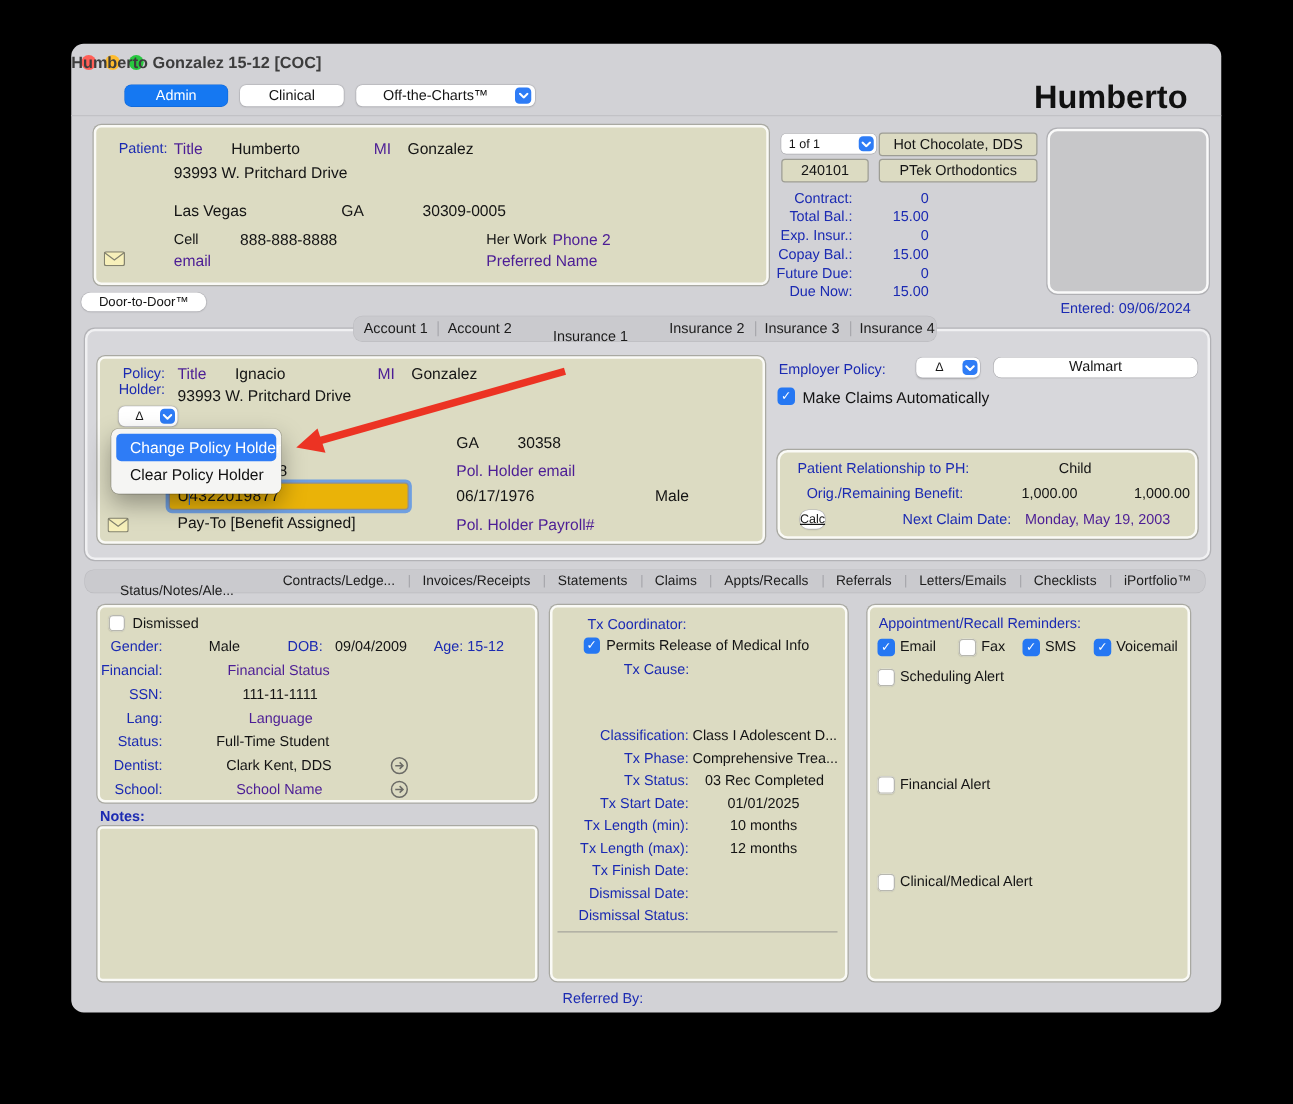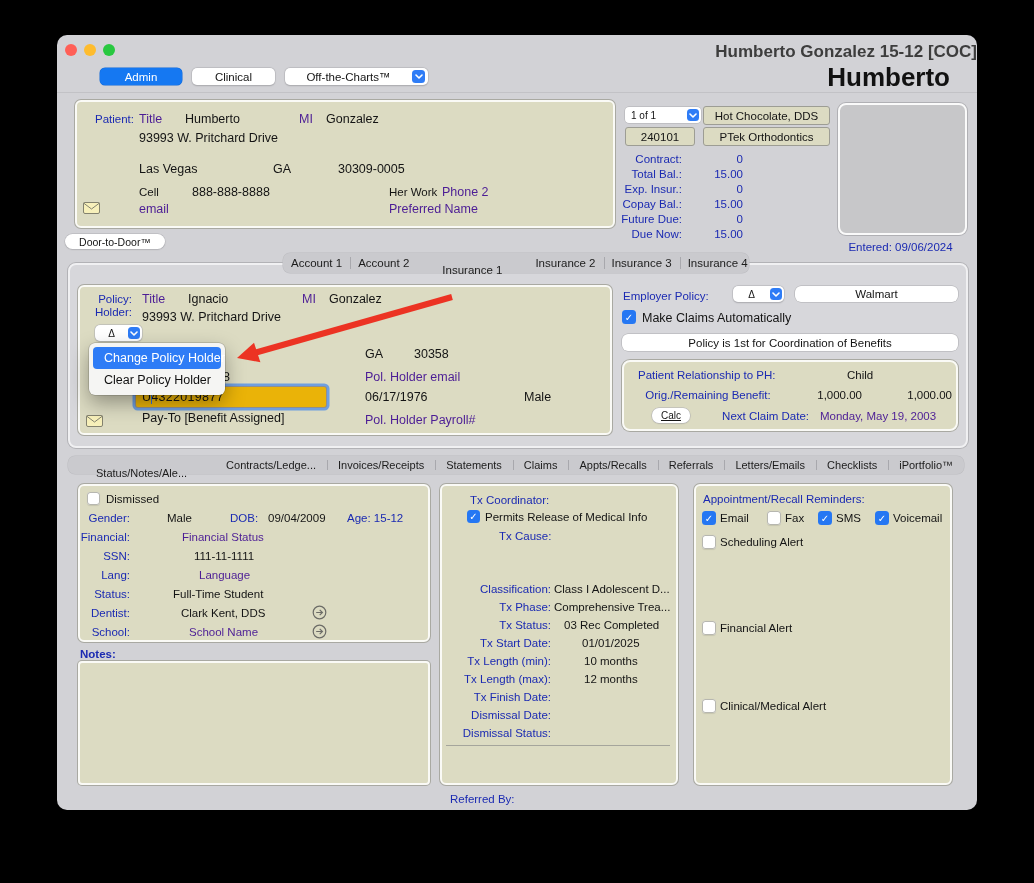--- a/index.html
+++ b/index.html
@@ -3,22 +3,22 @@
 <meta charset="utf-8">
 <style>
   html,body{margin:0;padding:0;}
   body{width:1034px;height:883px;background:#000;position:relative;overflow:hidden;
        font-family:"Liberation Sans","DejaVu Sans",sans-serif;color:#141414;
        -webkit-font-smoothing:antialiased;}
   .abs{position:absolute;}
   #window{position:absolute;left:57px;top:35px;width:920px;height:775px;
           background:#d2d2d6;border-radius:10px;}
   .tl{width:12px;height:12px;border-radius:50%;position:absolute;top:9px;}
-  .titlebar-title{position:absolute;top:7px;left:0;right:0;text-align:right;
-          font-size:17px;font-weight:bold;color:#3d3d3d;}
+  .titlebar-title{position:absolute;top:7px;left:0;right:0;text-align:left;
+          font-size:13px;font-weight:bold;color:#3d3d3d;}
   .bigname{position:absolute;top:27px;right:27px;font-size:26px;font-weight:bold;color:#111;}
   .pill{position:absolute;height:17px;border-radius:5px;display:flex;align-items:center;
         justify-content:center;font-size:11.5px;background:#fff;
         box-shadow:0 0 0 0.5px #b3b3b8,0 0.5px 1.5px rgba(0,0,0,.22);cursor:default;}
   .pill.blue{background:#1578f2;color:#fff;box-shadow:0 0 0 0.5px #1068d8;}
   .chevbox{width:13px;height:13px;border-radius:3.5px;background:#2e7cf6;display:flex;
            align-items:center;justify-content:center;flex:0 0 auto;}
   .panel{position:absolute;background:#dcdbc2;border:2px solid #fafaf6;border-radius:6px;
          box-shadow:0 0 0 1px #a9a9a2;}
   .graypanel{position:absolute;background:#d7d7db;border:2px solid #f0f0f2;border-radius:8px;
@@ -200,29 +200,28 @@
         <svg width="8" height="5" viewBox="0 0 8 5">
           <polyline points="1,1 4,4 7,1" fill="none" stroke="#fff" stroke-width="1.6" stroke-linecap="round" stroke-linejoin="round"></polyline>
         </svg>
       </span>
   </div>
   <div class="white-field" style="left:738px;top:251px;width:163px;height:16px;border-radius:6px;z-index:2;">Walmart</div>
 
   <span class="cb on" style="left:565px;top:275px;z-index:2;"></span>
   <span class="abs t125" style="left:585px;top:276px;z-index:2;">Make Claims Automatically</span>
 
-  <div class="white-field" style="left:565px;top:299px;width:336px;height:17px;border-radius:6px;z-index:2;">Policy is 1st for Coordination of Benefits</div>
 
   <div class="panel" style="left:565px;top:325px;width:332px;height:67px;border-radius:8px;z-index:2;">
     <span class="abs bl t115" style="left:14px;top:7px;">Patient Relationship to PH:</span>
     <span class="abs t115" style="left:223px;top:7px;">Child</span>
     <span class="abs bl t115 r" style="left:0px;top:27px;width:168px;text-align:center;">Orig./Remaining Benefit:</span>
     <span class="abs t115 r" style="left:168px;top:27px;width:70px;">1,000.00</span>
     <span class="abs t115 r" style="left:258px;top:27px;width:70px;">1,000.00</span>
-    <div class="pill" style="left:28px;top:46px;width:38px;height:15px;font-size:10px;border-radius:7px;position:absolute;text-decoration:underline;">Calc</div>
+    <div class="pill" style="left:16px;top:46px;width:20px;height:15px;font-size:10px;border-radius:7px;position:absolute;text-decoration:underline;">Calc</div>
     <span class="abs bl t115 r" style="left:50px;top:48px;width:135px;">Next Claim Date:</span>
     <span class="abs ph t115" style="left:196px;top:48px;">Monday, May 19, 2003</span>
   </div>
 
   <div class="seg" style="left:11px;top:421px;width:896px;height:18px;font-size:11px;z-index:3;">
     <span class="on">Status/Notes/Ale...</span>
     <span>Contracts/Ledge...</span>
     <span>Invoices/Receipts</span>
     <span>Statements</span>
     <span>Claims</span>

